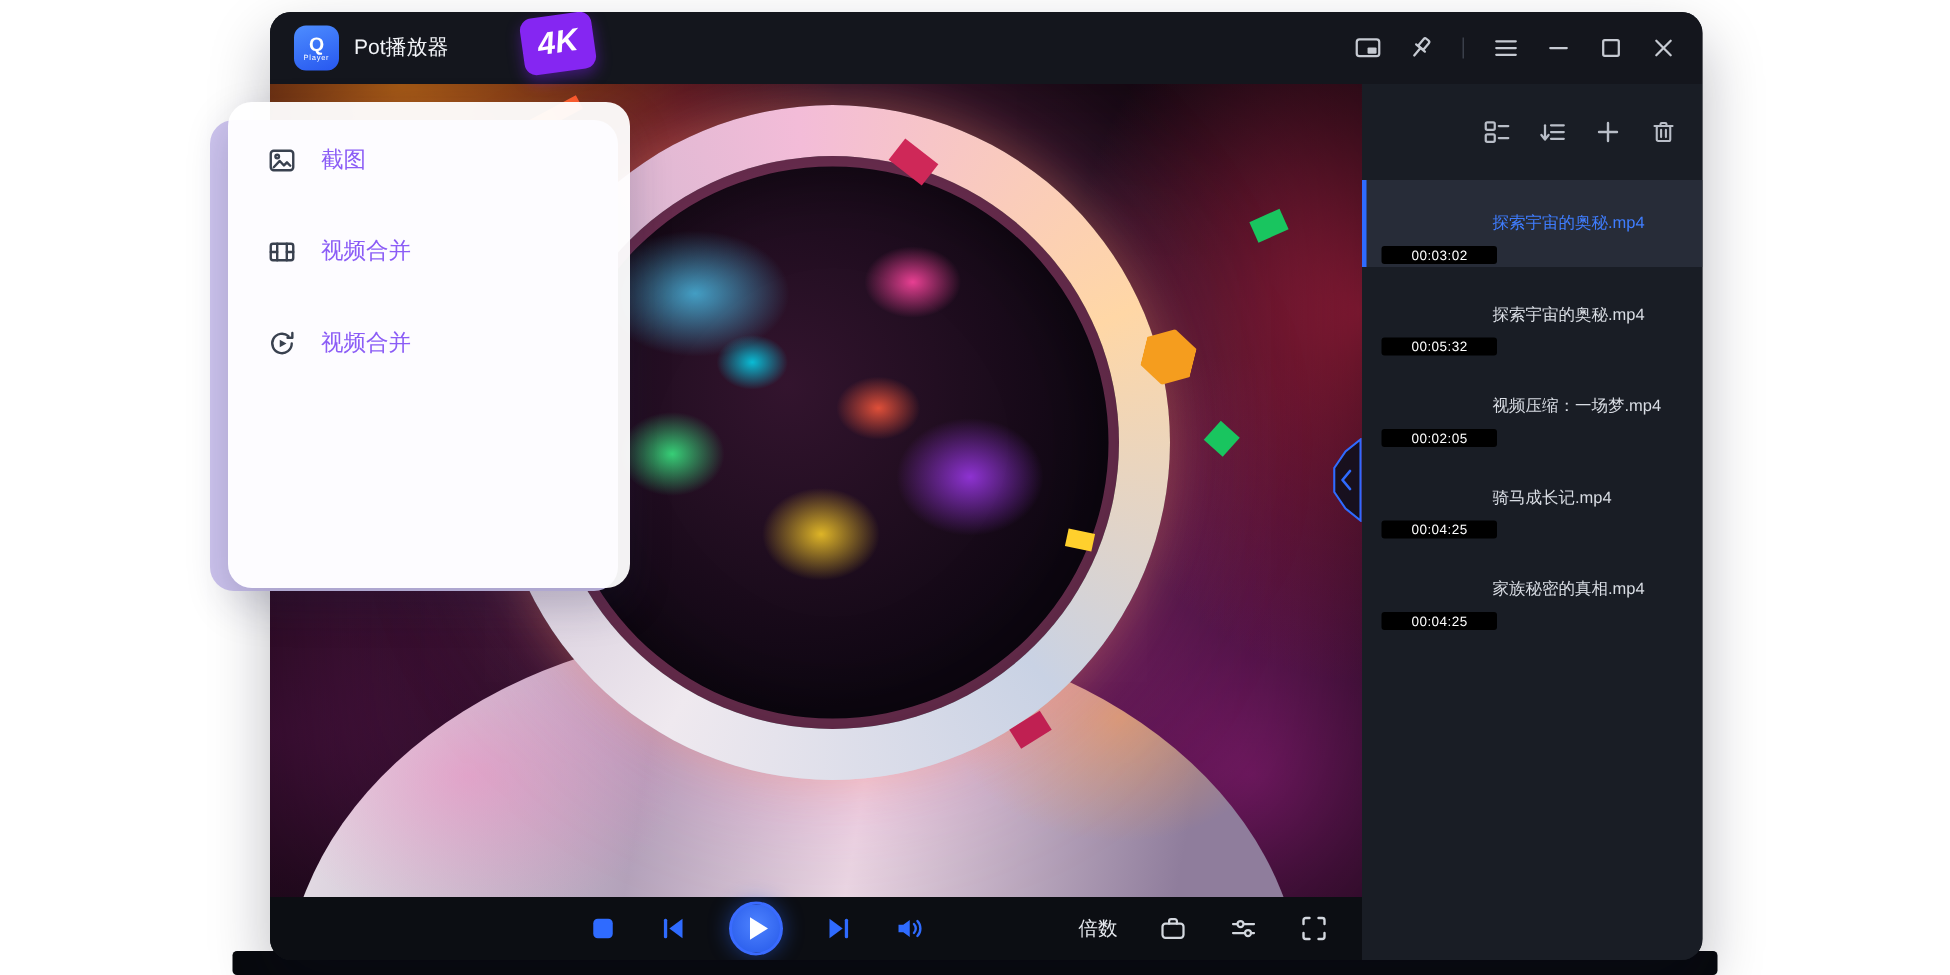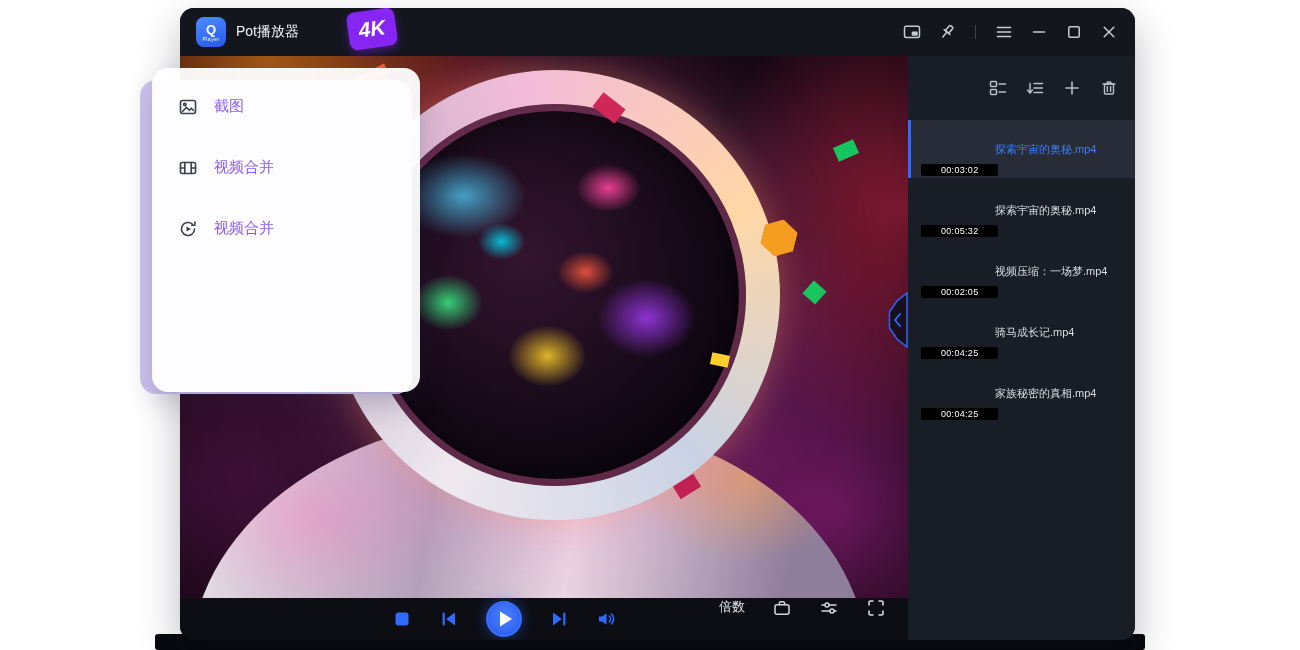--- a/index.html
+++ b/index.html
@@ -84,21 +84,21 @@
   .control-bar { position:absolute; left:0; right:227px; bottom:0; height:42px;
     background:#0c0e13; z-index:5; }
   .transport { position:absolute; left:212px; top:0; height:42px;
     display:flex; align-items:center; gap:27px; }
   .cbtn { width:20px; height:20px; display:flex; align-items:center; justify-content:center; }
   .play-btn { width:36px; height:36px; border-radius:50%;
     background:radial-gradient(circle at 50% 42%, #4d82ff, #2558e8);
     border:2px solid #3a6bff; display:flex; align-items:center; justify-content:center;
     box-shadow:0 0 14px rgba(47,107,255,0.45); }
   .cb-right { position:absolute; right:22px; top:0; height:42px;
-    display:flex; gap:27px; }
+    display:flex; align-items:center; gap:27px; }
   .speed-label { color:#e7eaef; font-size:13px; }
 
   
   .playlist { position:absolute; top:48px; right:0; width:227px; bottom:0;
     background:#191d25; z-index:5; }
   .pl-toolbar { height:64px; display:flex; align-items:center; justify-content:flex-end;
     gap:17px; padding:0 16px; }
   .pl-item { display:flex; align-items:center; gap:10px; height:58px;
     padding:6px 8px 6px 10px; margin-bottom:3px; border-left:3px solid transparent; }
   .pl-item.active { background:#272c38; border-left-color:#2f6bff; }

